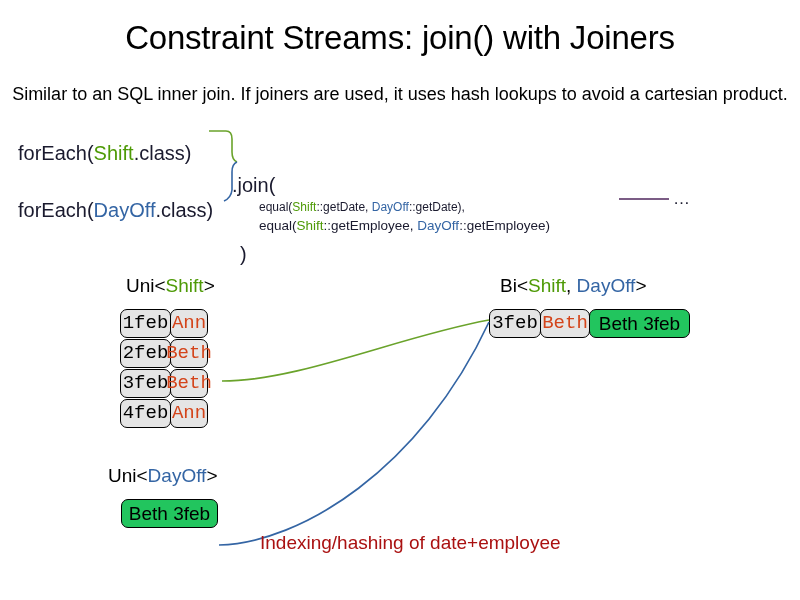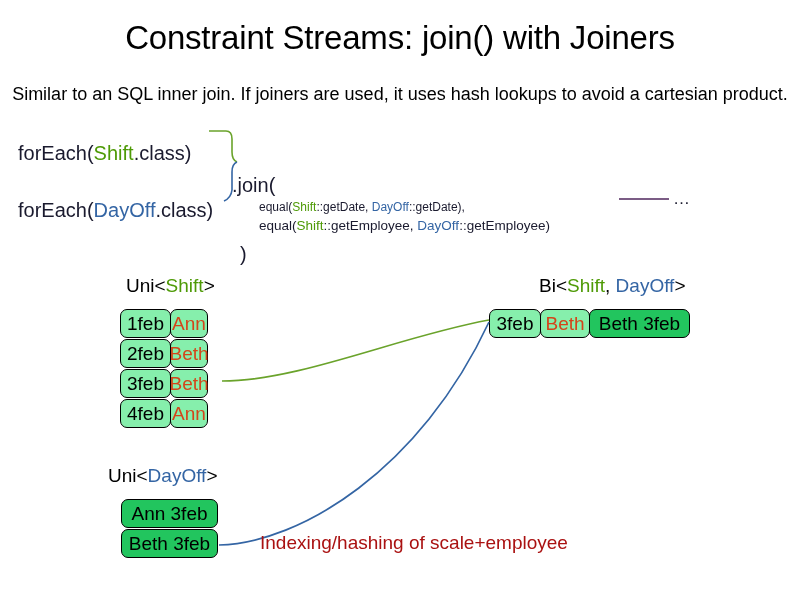--- a/index.html
+++ b/index.html
@@ -109,42 +109,42 @@
   
   .stream-label {
     position: absolute;
     white-space: nowrap;
     font-size: 19px;
     line-height: 24px;
     color: #000000;
   }
   #label-uni-shift  { left: 110px; top: 274px; margin-left: 16px; }
   #label-uni-dayoff { left: 108px; top: 464px; }
-  #label-bi         { left: 500px; top: 274px; margin-left: 39px; }
+  #label-bi         { left: 500px; top: 274px; }
 
   
   .tuple-row {
     position: absolute;
     display: flex;
     align-items: stretch;
     height: 29px;
   }
   .cell {
     box-sizing: border-box;
     border: 1.6px solid #000000;
     border-radius: 7px;
     display: flex;
     align-items: center;
     justify-content: center;
     font-size: 19px;
     line-height: 19px;
     white-space: nowrap;
     padding: 0 5px;
   }
-  .cell.green { background: #86efac; }
+  .cell.green { background: #e5e5e5; font-family: Liberation Mono, monospace; }
   .cell.blue  { background: #22c55e; }
   .cell.txt-black  { color: #000000; }
   .cell.txt-orange { color: #d4441a; }
 
   
   #shift-rows { position: absolute; left: 120px; top: 309px; }
   #shift-rows .tuple-row { position: relative; margin-bottom: 1px; }
   #shift-rows .cell-date { width: 51px; }
   #shift-rows .cell-name { width: 38px; margin-left: -1px; }
 
@@ -236,23 +236,20 @@
     <div class="cell green txt-orange cell-name">Beth</div>
   </div>
   <div class="tuple-row">
     <div class="cell green txt-black cell-date">4feb</div>
     <div class="cell green txt-orange cell-name">Ann</div>
   </div>
 </div>
 
 <div id="dayoff-rows">
   <div class="tuple-row">
-    <div class="cell blue txt-black cell-pair">Ann 3feb</div>
-  </div>
-  <div class="tuple-row">
     <div class="cell blue txt-black cell-pair">Beth 3feb</div>
   </div>
 </div>
 
 <div id="bi-rows">
   <div class="tuple-row">
     <div class="cell green txt-black cell-date">3feb</div>
     <div class="cell green txt-orange cell-name">Beth</div>
     <div class="cell blue txt-black cell-pair">Beth 3feb</div>
   </div>
@@ -263,14 +260,14 @@
   <path d="M 209 131 L 226 131 Q 232 131 232 139 L 232 152 Q 232 160 237 162" fill="none" stroke="#6aa32b" stroke-width="1.6"></path>
 
   <path d="M 224 201 Q 231 198 232 190 L 232 172 Q 232 164 237 162" fill="none" stroke="#3465a4" stroke-width="1.6"></path>
 
   <path d="M 222 381 C 300 381 400 336 489 320" fill="none" stroke="#6aa32b" stroke-width="1.7"></path>
 
   <path d="M 219 545 C 300 543 420 470 489 322" fill="none" stroke="#3465a4" stroke-width="1.7"></path>
 </svg>
 
 <div id="annotation">
-  <div>Indexing/hashing of scale+employee</div>
+  <div>Indexing/hashing of date+employee</div>
 </div>
 
 </body></html>

